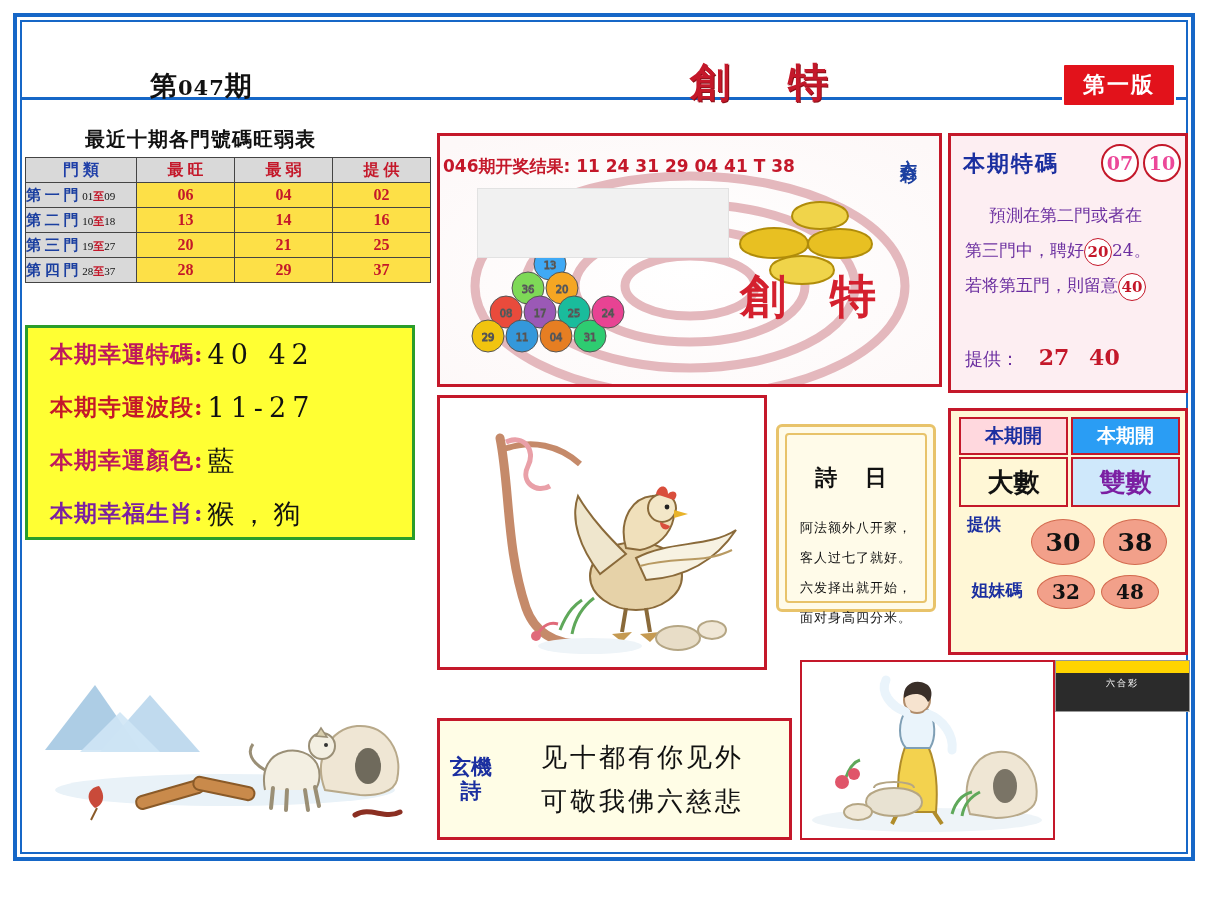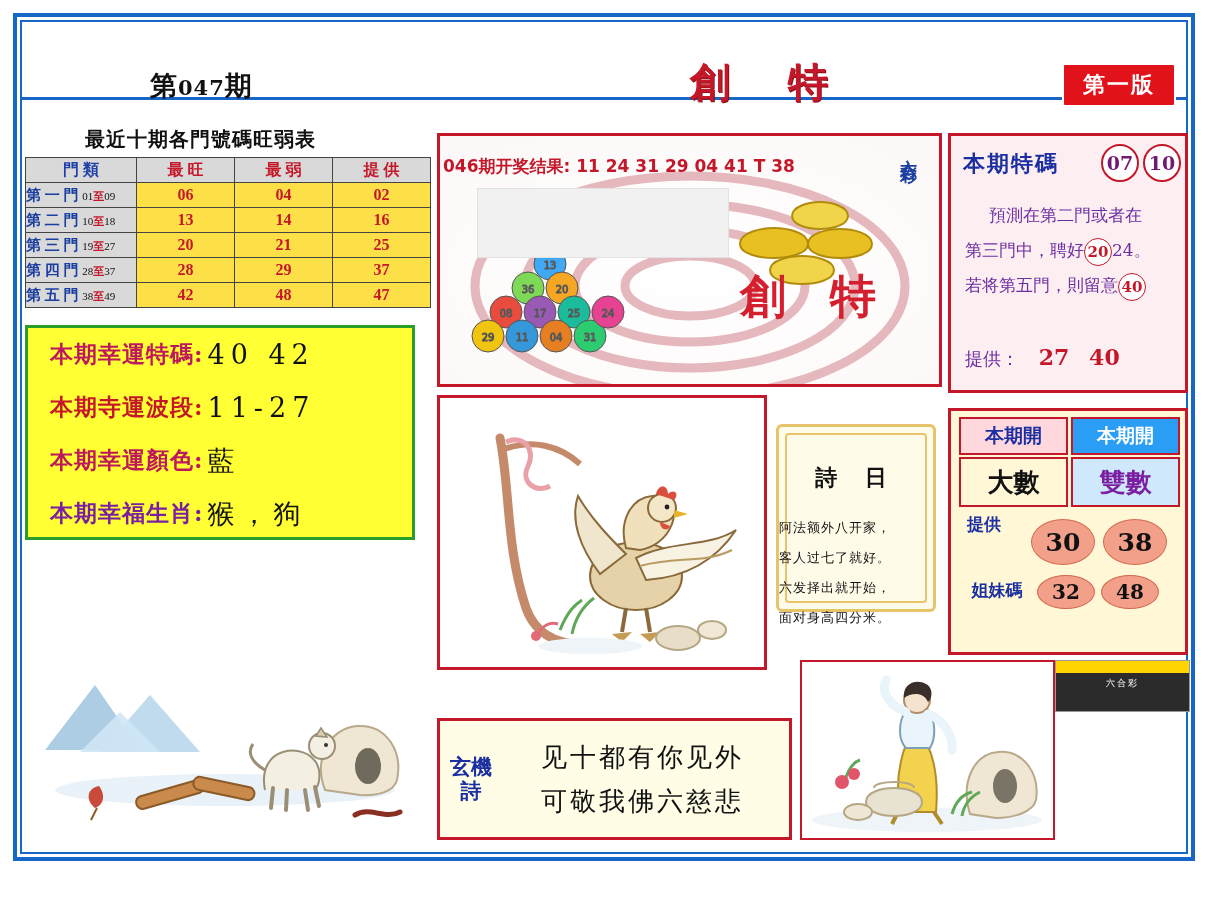--- a/index.html
+++ b/index.html
@@ -171,21 +171,21 @@
     position:absolute;left:6px;top:6px;right:6px;bottom:6px;
     border:2px solid #e8c36a;border-radius:4px;
   }
   .shiri-title{
     position:absolute;left:0;top:36px;width:100%;
     text-align:center;
     font-family:"DejaVu Serif","Liberation Serif",serif;
     font-size:22px;font-weight:bold;color:#111;letter-spacing:10px;
   }
   .shiri-line{
-    position:absolute;left:0;width:100%;text-align:left;
+    position:absolute;left:0;width:100%;text-align:center;
     font-family:"DejaVu Serif","Liberation Serif",serif;
     font-size:13px;color:#111;letter-spacing:1px;
   }
 
   .lady-pic{
     position:absolute;left:800px;top:660px;width:255px;height:180px;
     border:2px solid #c4182a;background:#ffffff;box-sizing:border-box;
     overflow:hidden;
   }
   .small-banner{
@@ -208,21 +208,21 @@
   .special-title{
     position:absolute;left:12px;top:13px;
     font-family:"DejaVu Serif","Liberation Serif",serif;
     font-size:22px;font-weight:bold;color:#1b2fa0;letter-spacing:2px;
   }
   .ball{
     position:absolute;width:34px;height:34px;border-radius:50%;
     border:2px solid #c4182a;background:#ffffff;
     display:flex;align-items:center;justify-content:center;
     font-family:"DejaVu Serif","Liberation Serif",serif;
-    font-size:19px;font-weight:bold;color:#701a75;
+    font-size:19px;font-weight:bold;color:#ec4899;
   }
   .special-text{
     position:absolute;left:14px;top:62px;width:214px;
     font-family:"DejaVu Serif","Liberation Serif",serif;
     font-size:17px;color:#6b2fa0;line-height:35px;
   }
   .small-ball{
     display:inline-block;width:26px;height:26px;border-radius:50%;
     border:1px solid #c4182a;color:#c4182a;background:#fff;
     text-align:center;line-height:26px;font-size:15px;font-weight:bold;
@@ -328,26 +328,20 @@
         <td class="val">20</td>
         <td class="val">21</td>
         <td class="val">25</td>
       </tr>
       <tr>
         <td class="gate"><span>第 四 門</span> <span class="rng">28</span><span class="zi">至</span><span class="rng">37</span></td>
         <td class="val">28</td>
         <td class="val">29</td>
         <td class="val">37</td>
       </tr>
-      <tr>
-        <td class="gate"><span>第 五 門</span> <span class="rng">38</span><span class="zi">至</span><span class="rng">49</span></td>
-        <td class="val">42</td>
-        <td class="val">48</td>
-        <td class="val">47</td>
-      </tr>
     </tbody>
   </table>
 
   <div class="lucky-box">
     <div class="lucky-row">
       <span class="lucky-label">本期幸運特碼:</span>
       <span class="lucky-value">40    42</span>
     </div>
     <div class="lucky-row">
       <span class="lucky-label red">本期寺運波段:</span>

